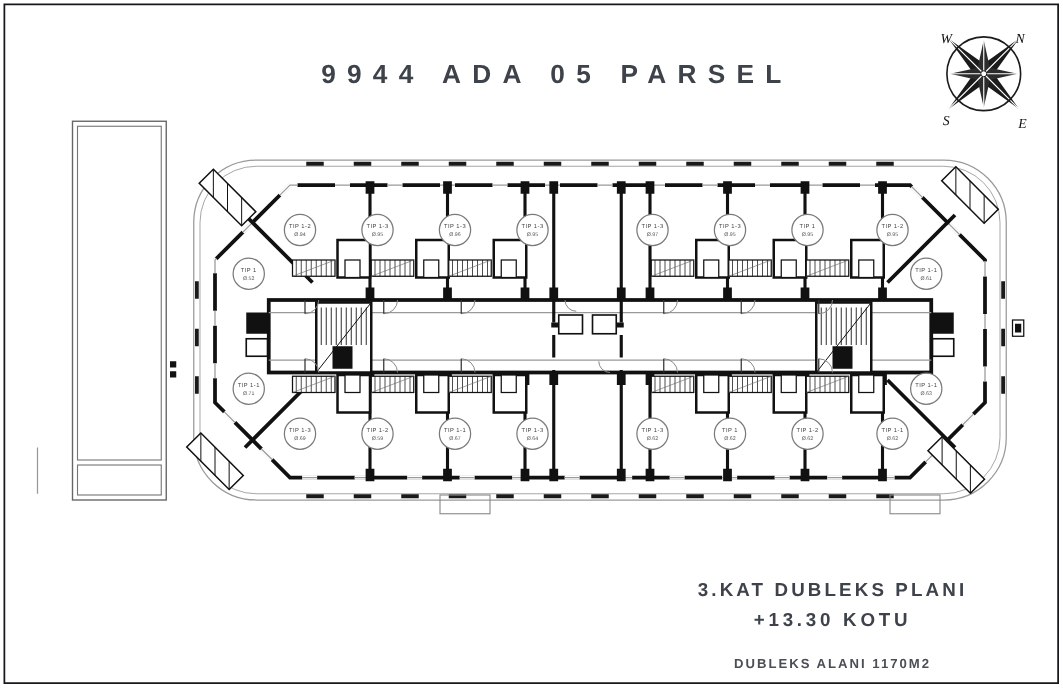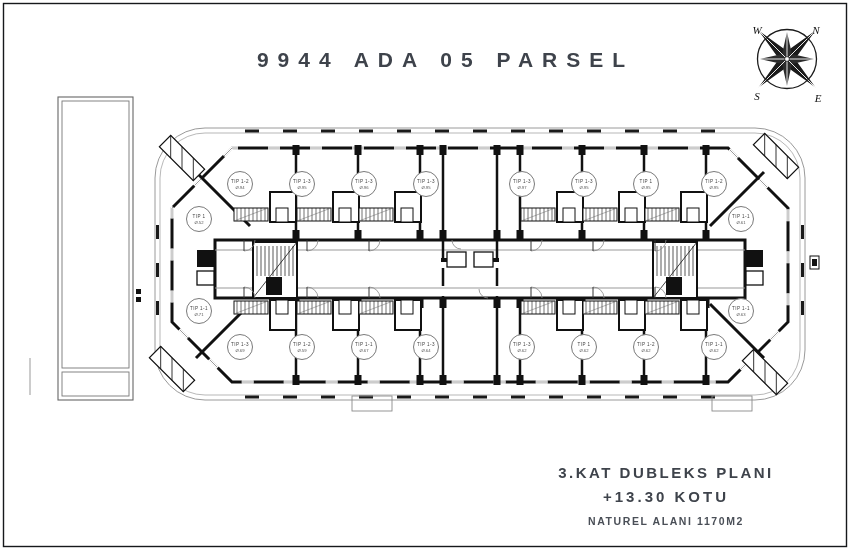--- a/index.html
+++ b/index.html
@@ -2,21 +2,21 @@
 <html><head>
 <meta charset="utf-8">
 <style>
   html,body{margin:0;padding:0;background:#fff;}
   .page{position:relative;width:850px;height:550px;background:#fff;overflow:hidden;
         font-family:"Liberation Sans",sans-serif;}
   .plan-title{position:absolute;top:48px;left:0;width:100%;padding-left:41px;box-sizing:border-box;
         text-align:center;font-size:21px;letter-spacing:9px;color:#3e434b;font-weight:600;}
   .captions{position:absolute;left:530px;top:464px;width:272px;text-align:center;color:#3e434b;}
   .cap-line1{font-size:15px;letter-spacing:2.5px;font-weight:600;margin-bottom:7px;}
-  .cap-line2{font-size:15px;letter-spacing:3px;font-weight:600;margin-bottom:10px;}
+  .cap-line2{font-size:15px;letter-spacing:3px;font-weight:600;margin-bottom:20px;}
   .cap-line3{font-size:10.5px;letter-spacing:1.6px;font-weight:600;color:#4a4f57;}
   .logo{position:absolute;left:752px;top:479px;width:88px;text-align:center;}
   .logo-name{font-size:10px;letter-spacing:4px;color:#23282e;margin-top:2px;font-weight:600;}
   .logo-tagline{margin:3px auto 0;width:66px;}
   .logo-tagline .bar1{height:2px;background:#9aa0a6;margin-bottom:2px;}
   .logo-tagline .bar2{height:1px;background:#c3c7cb;}
   svg text{font-family:"Liberation Sans",sans-serif;}
   .compass-letter{font-family:"Liberation Serif",serif;font-style:italic;}
 </style>
 </head>
@@ -288,17 +288,17 @@
       <text x="17" y="90" font-size="11" fill="#111" text-anchor="middle" class="compass-letter">S</text>
       <text x="78" y="92" font-size="11" fill="#111" text-anchor="middle" class="compass-letter">E</text>
     </g>
   </svg>
 
   <div class="plan-title">9944 ADA 05 PARSEL</div>
 
   <div class="captions">
     <div class="cap-line1">3.KAT DUBLEKS PLANI</div>
     <div class="cap-line2">+13.30 KOTU</div>
-    <div class="cap-line3">NATUREL ALANI 1170M2</div>
+    <div class="cap-line3">DUBLEKS ALANI 1170M2</div>
   </div>
 
 
 </div>
 
 </body></html>

